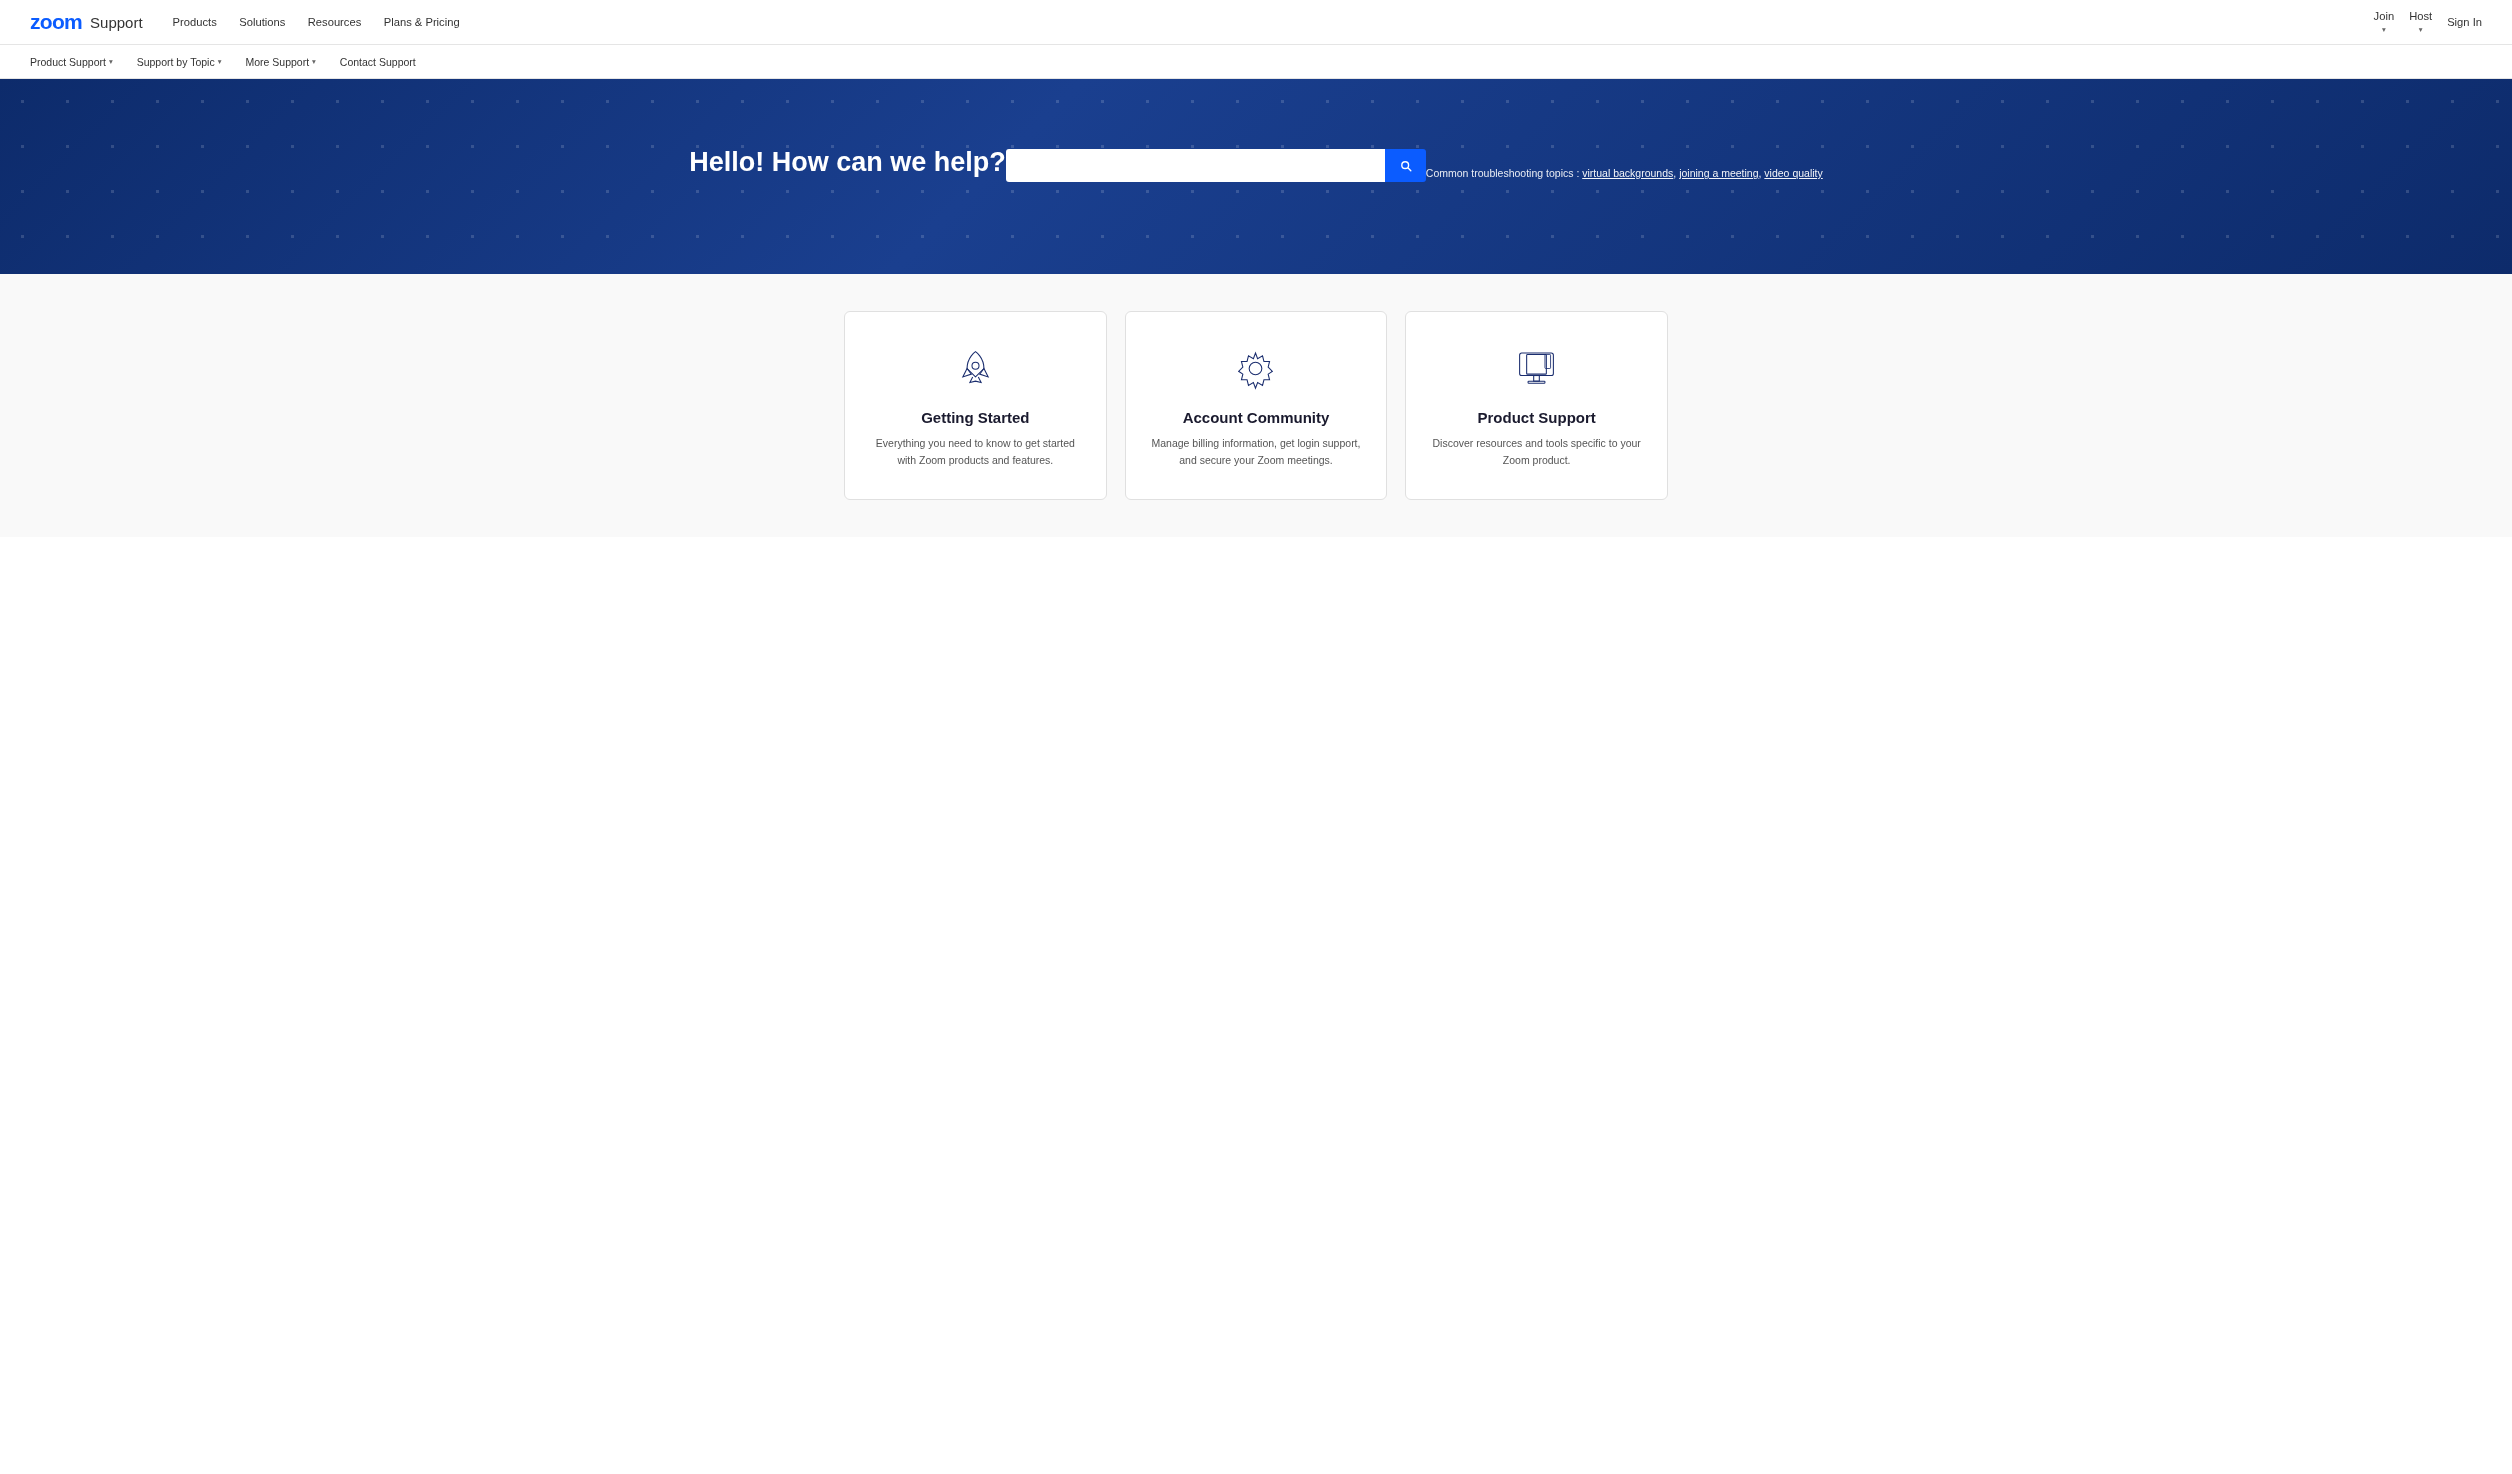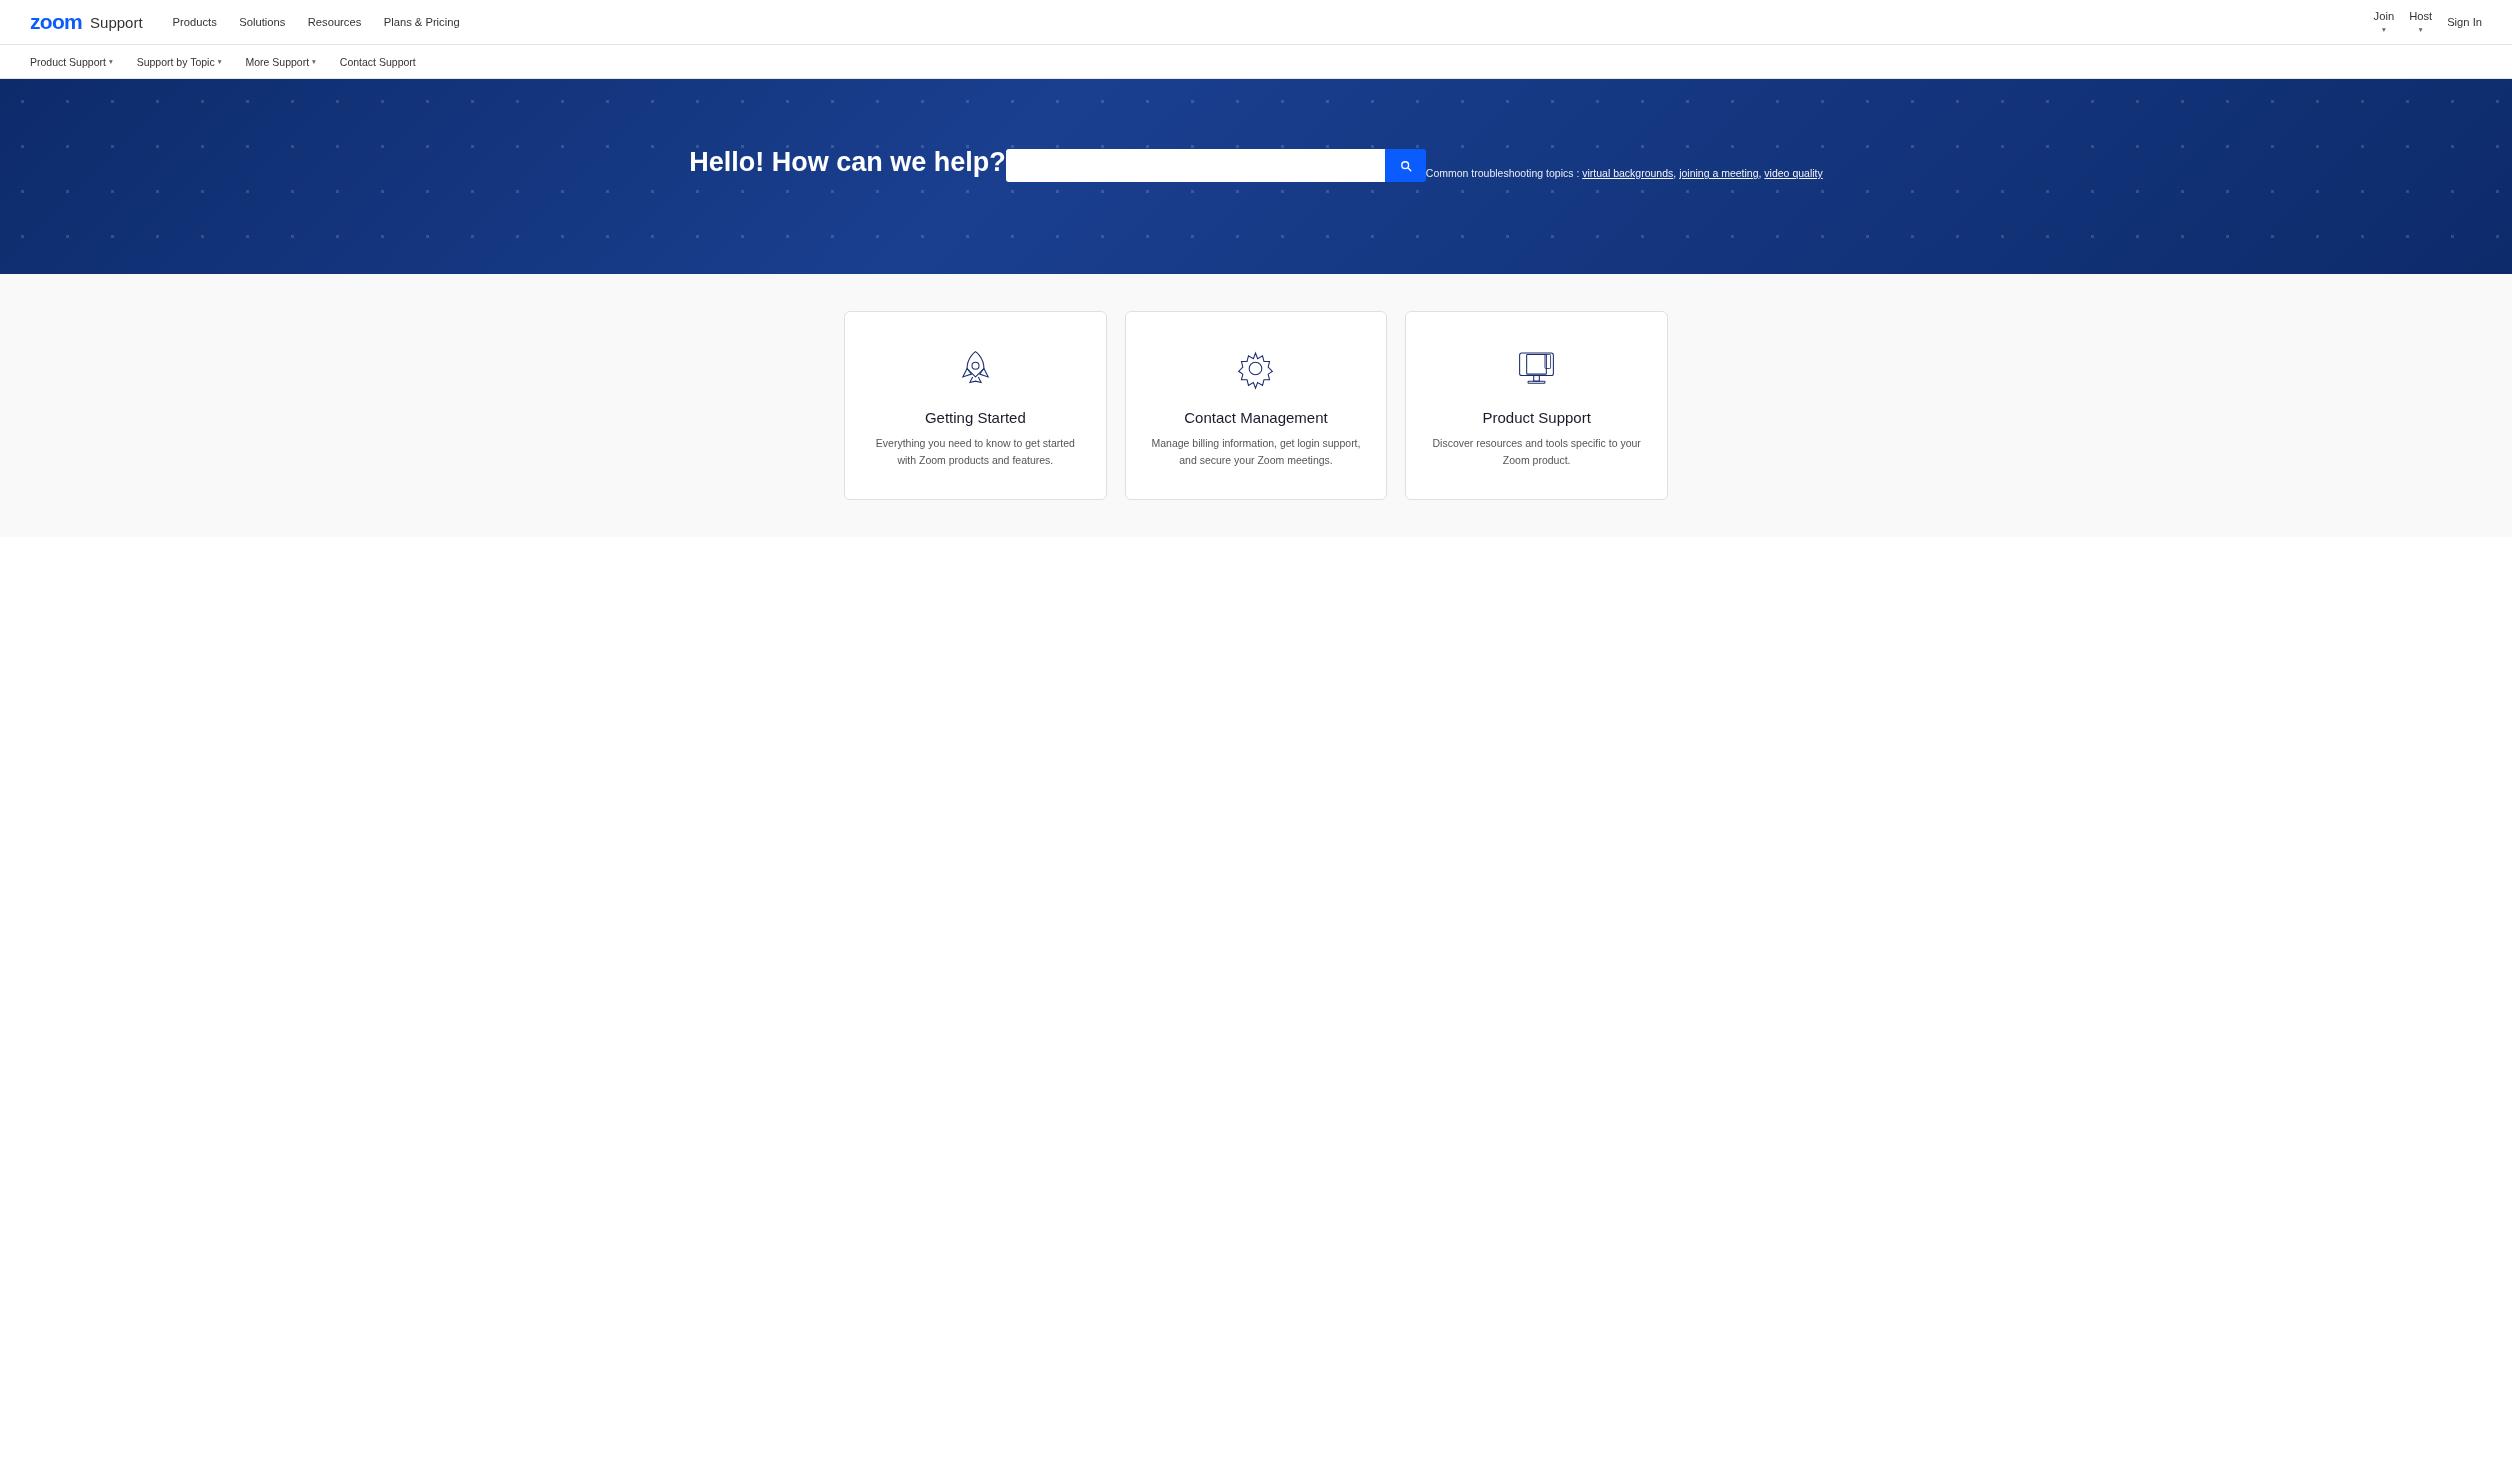--- a/index.html
+++ b/index.html
@@ -186,21 +186,21 @@
     }
     .card-icon svg {
       width: 45px;
       height: 45px;
       stroke: #1a2d6e;
       fill: none;
       stroke-width: 1.5;
     }
     .card-title {
       font-size: 15px;
-      font-weight: 400;
+      font-weight: 700;
       color: #1a1a2e;
       margin-bottom: 9px;
     }
     .card-desc {
       font-size: 10.5px;
       color: #555;
       line-height: 1.6;
     }
   </style>
 </head>
@@ -281,21 +281,21 @@
       <div class="card-desc">Everything you need to know to get started with Zoom products and features.</div>
     </div>
 
     <div class="card">
       <div class="card-icon">
         <svg viewBox="0 0 64 64">
           <circle cx="32" cy="32" r="9"></circle>
           <path d="M32 10 L35 18 L42 14 L44 22 L52 22 L50 30 L56 36 L50 40 L52 48 L44 48 L42 56 L35 52 L32 60 L29 52 L22 56 L20 48 L12 48 L14 40 L8 36 L14 30 L12 22 L20 22 L22 14 L29 18Z"></path>
         </svg>
       </div>
-      <div class="card-title">Contact Management</div>
+      <div class="card-title">Account Community</div>
       <div class="card-desc">Manage billing information, get login support, and secure your Zoom meetings.</div>
     </div>
 
     <div class="card">
       <div class="card-icon">
         <svg viewBox="0 0 64 64">
           <rect x="8" y="10" width="48" height="32" rx="3"></rect>
           <rect x="18" y="12" width="28" height="28" rx="1"></rect>
           <rect x="28" y="42" width="8" height="8"></rect>
           <rect x="20" y="50" width="24" height="3" rx="1"></rect>

